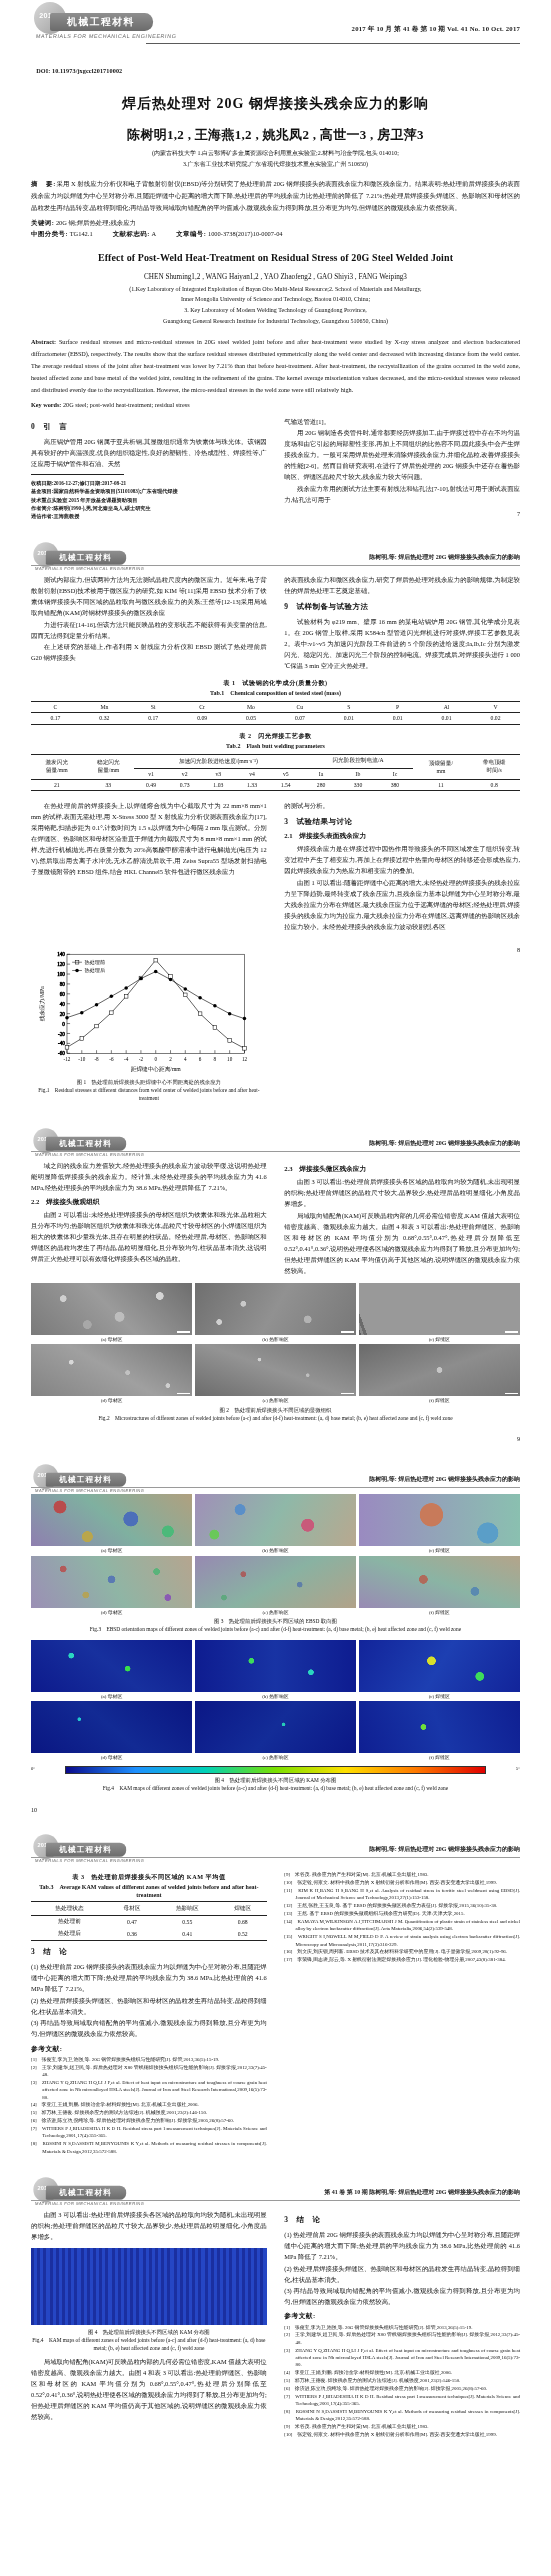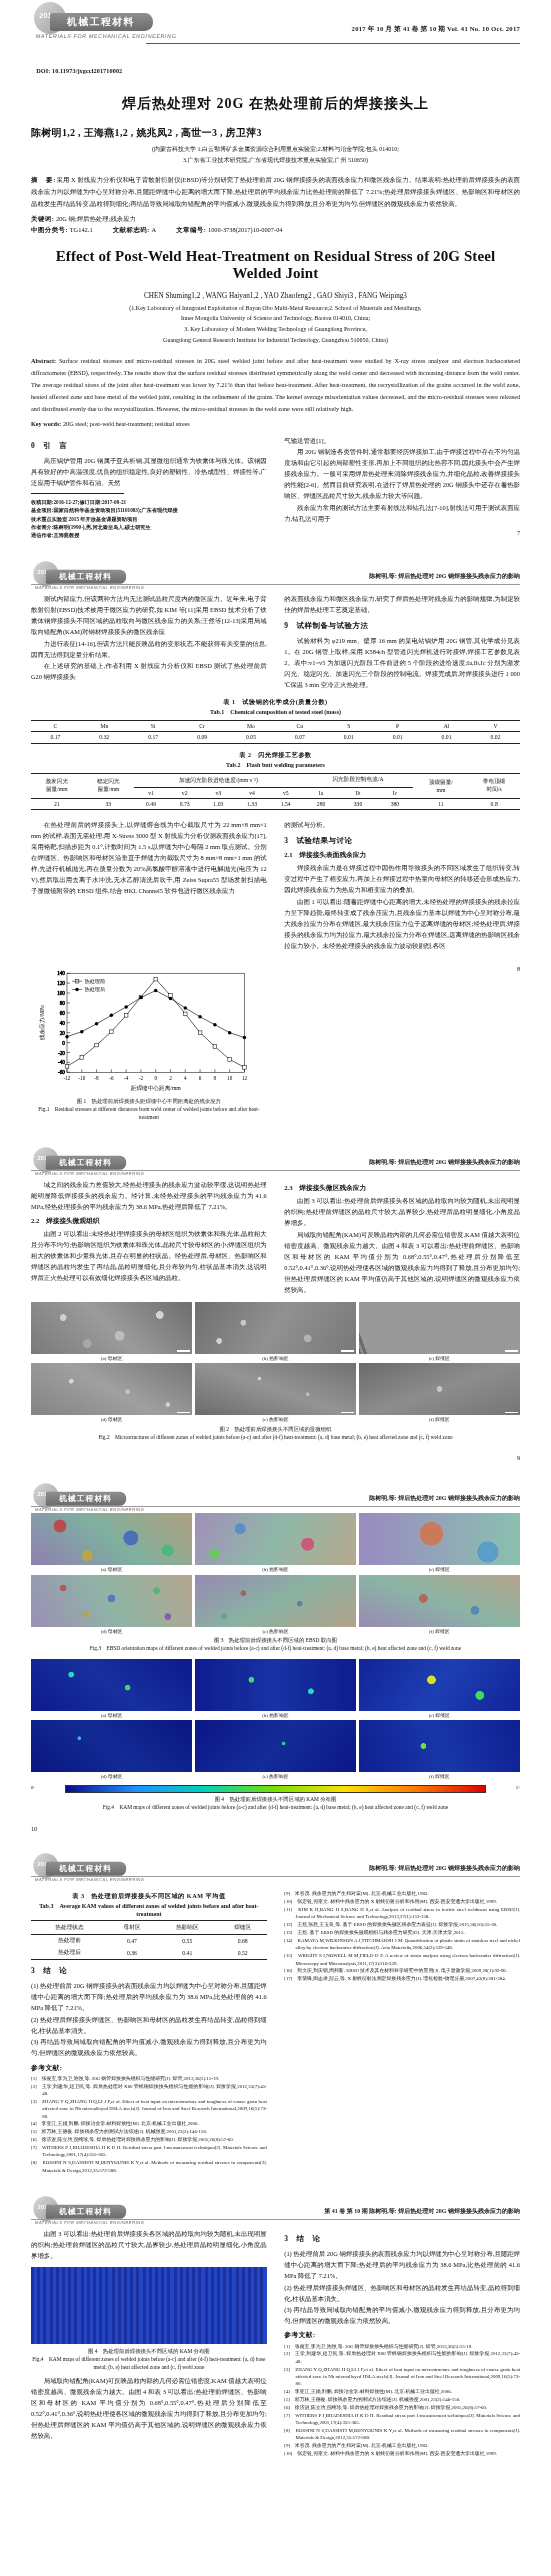--- a/index.html
+++ b/index.html
@@ -86,34 +86,34 @@
     font-size:6.2px; font-weight:bold; margin:9.3px 0 0 5.2px; letter-spacing:0.1px;
   }
   h1.title {
     text-align:center;
     font-size:14px;
     font-weight:bold;
     letter-spacing:1px;
     margin:20.6px 0 13.4px;
   }
   .authors-cn {
-    text-align:left; font-size:10px; font-weight:bold; letter-spacing:0.3px;
+    text-align:center; font-size:13px; font-weight:bold; letter-spacing:0.3px;
     margin-bottom:4.1px;
   }
   .affil-cn { text-align:center; font-size:6px; line-height:1.7; }
   .abs-block { margin-top:9.3px; font-size:6.4px; line-height:1.85; text-align:justify; }
   .abs-block b { font-weight:bold; letter-spacing:1px; }
   .kw { font-size:6.4px; margin-top:3.1px; line-height:1.9; }
   .kw b { letter-spacing:0.5px; }
   .clsline { font-size:6.4px; margin-top:1px; }
   .clsline b { letter-spacing:0.5px; }
   .clsline span.gap { display:inline-block; width:18.5px; }
 
   h2.title-en {
-    text-align:center; font-size:15px; font-weight:bold;
+    text-align:center; font-size:10px; font-weight:bold;
     margin:13.4px 0 9.3px; letter-spacing:0.1px;
   }
   .authors-en { text-align:center; font-size:7.2px; font-weight:normal; margin-bottom:3.1px; }
   .affil-en { text-align:center; font-size:6px; line-height:1.8; }
   .abs-en { margin-top:9.3px; font-size:6.2px; line-height:1.95; text-align:justify; }
   .abs-en b { font-weight:bold; }
   .kw-en { font-size:6.2px; margin-top:4.1px; }
 
   
   .cols {
@@ -200,21 +200,21 @@
           <span>机械工程材料</span>
         </div>
       <div class="logo-en">MATERIALS FOR MECHANICAL ENGINEERING</div>
     </div>
     <div class="issue">2017 年 10 月  第 41 卷  第 10 期    Vol. 41 No. 10 Oct. 2017</div>
     <div class="mast-rule"></div>
   </div>
 
   <div class="doi">DOI: 10.11973/jxgccl201710002</div>
 
-  <h1 class="title">焊后热处理对 20G 在热处理前后的焊接接头上</h1>
+  <h1 class="title">焊后热处理对 20G 钢焊接接头残余应力的影响</h1>
   <div class="authors-cn">陈树明1,2 , 王海燕1,2 , 姚兆凤2 , 高世一3 , 房卫萍3</div>
   <div class="affil-cn">(内蒙古科技大学 1.白云鄂博矿多金属资源综合利用重点实验室;2.材料与冶金学院,包头 014010;</div>
   <div class="affil-cn">3.广东省工业技术研究院,广东省现代焊接技术重点实验室,广州 510650)</div>
 
   <div class="abs-block">
     <b>摘　要:</b><span>采用 X 射线应力分析仪和电子背散射衍射仪(EBSD)等分别研究了热处理前后 20G 钢焊接接头的表面残余应力和微区残余应力。结果表明:热处理前后焊接接头的表面残余应力均以焊缝为中心呈对称分布,且随距焊缝中心距离的增大而下降,热处理后的平均残余应力比热处理前的降低了 7.21%;热处理后焊接接头焊缝区、热影响区和母材区的晶粒发生再结晶转变,晶粒得到细化;再结晶导致局域取向错配角的平均值减小,微观残余应力得到释放,且分布更为均匀,但焊缝区的微观残余应力依然较高。</span>
   </div>
   <div class="kw">
     <b>关键词:</b>
     <span>20G 钢;焊后热处理;残余应力</span>

